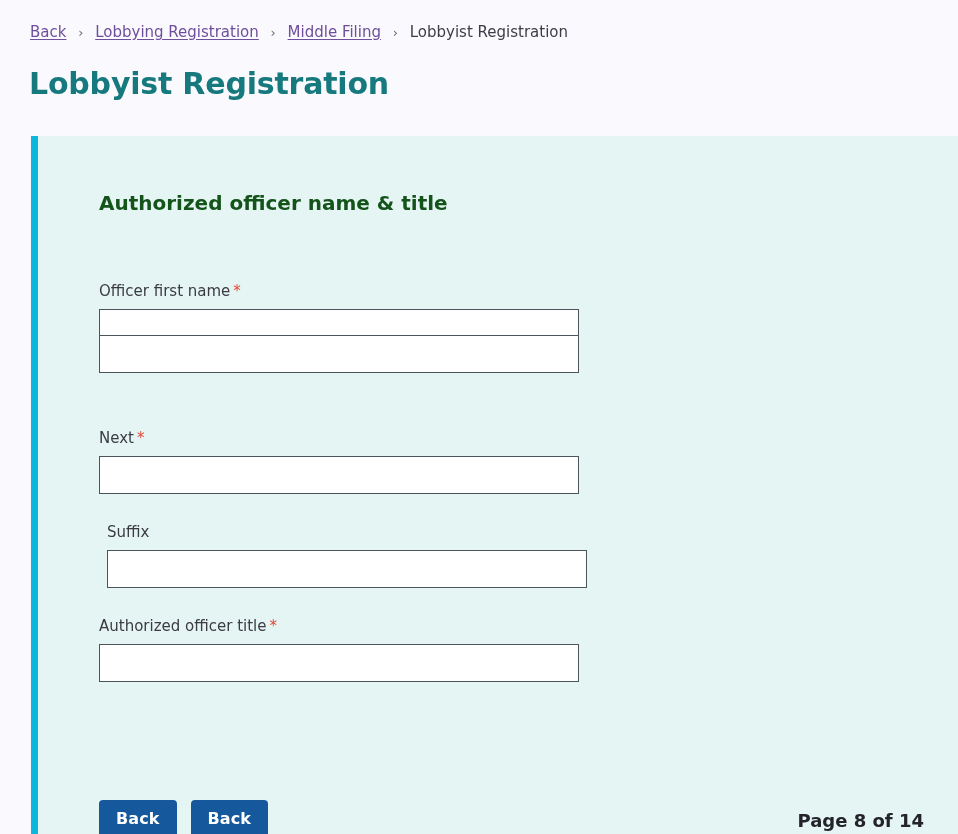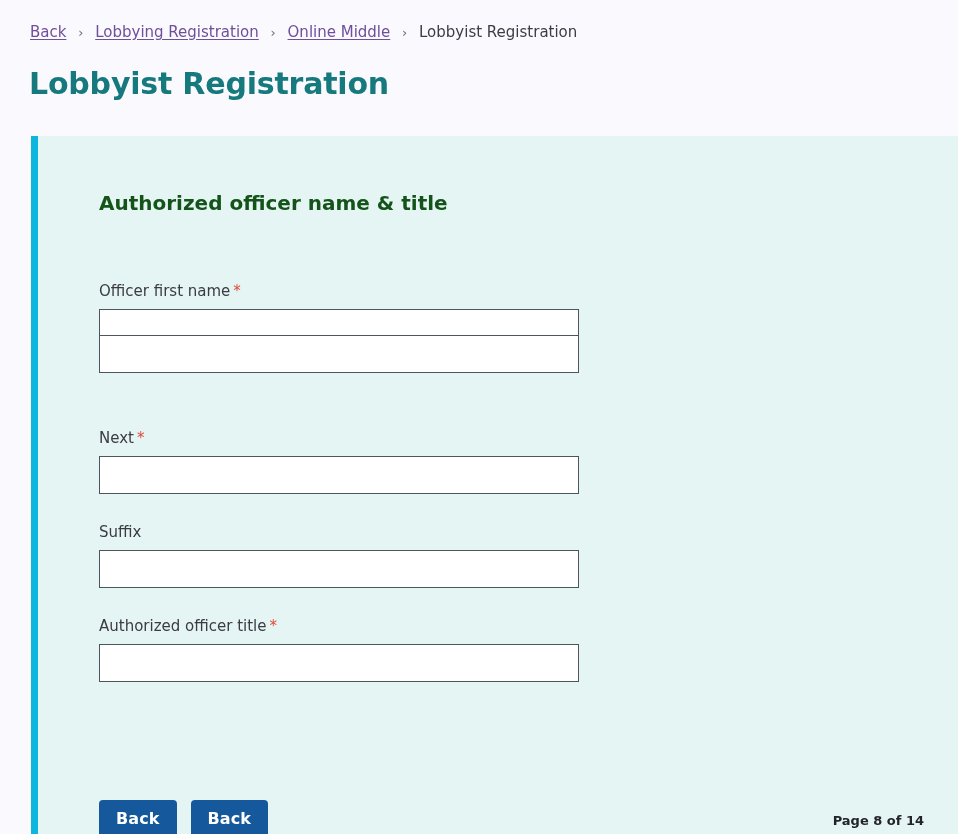--- a/index.html
+++ b/index.html
@@ -124,21 +124,21 @@
     padding: 0 8px;
     font-size: 15px;
     color: #1b1b1b;
     font-family: "DejaVu Sans", "Liberation Sans", sans-serif;
     outline: none;
   }
 
   .f1 { top: 105px; margin-top: 40px; }
   .f2 { top: 199px; }
   .f3 { top: 292px; }
-  .f4 { top: 386px; }
+  .f4 { top: 386px; margin-left: 8px; }
   .f5 { top: 480px; }
 
   
   .button-row {
     position: absolute;
     left: 61px;
     top: 623px;
     display: flex;
     gap: 14px;
   }
@@ -160,37 +160,37 @@
     cursor: pointer;
     letter-spacing: 0.1px;
     margin-top: 41px;
   }
 
   
   .page-counter {
     position: absolute;
     right: 34px;
     top: 675px;
-    font-size: 13px;
+    font-size: 18px;
     font-weight: 700;
     color: #23232b;
     line-height: 20px;
   }
 </style>
 </head>
 <body>
 
 <div class="page">
 
   <nav class="breadcrumb">
     <a href="#">Back</a>
     <span class="sep">›</span>
     <a href="#">Lobbying Registration</a>
     <span class="sep">›</span>
-    <a href="#">Online Middle</a>
+    <a href="#">Middle Filing</a>
     <span class="sep">›</span>
     <span class="crumb-current">Lobbyist Registration</span>
   </nav>
 
   <h1 class="page-title">Lobbyist Registration</h1>
 
   <section class="panel">
     <div class="panel-accent"></div>
 
     <div class="panel-body">

